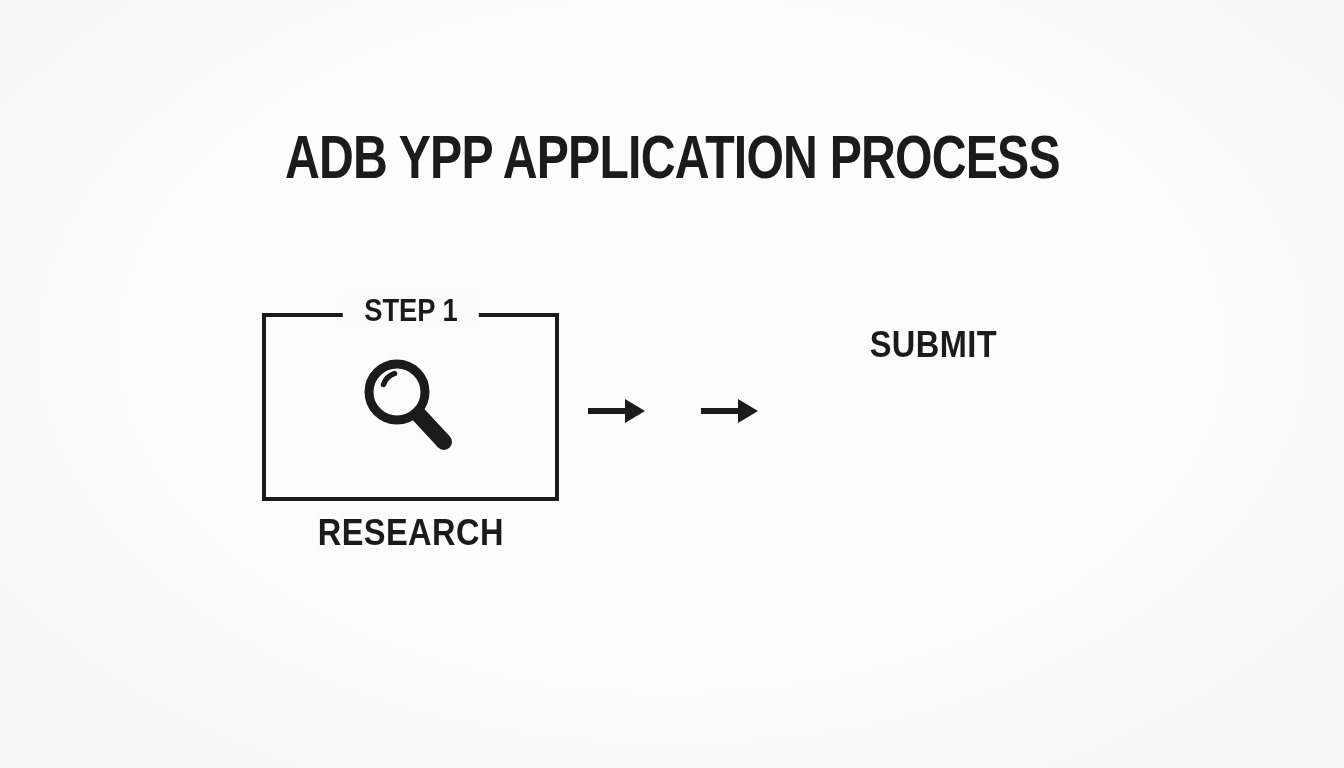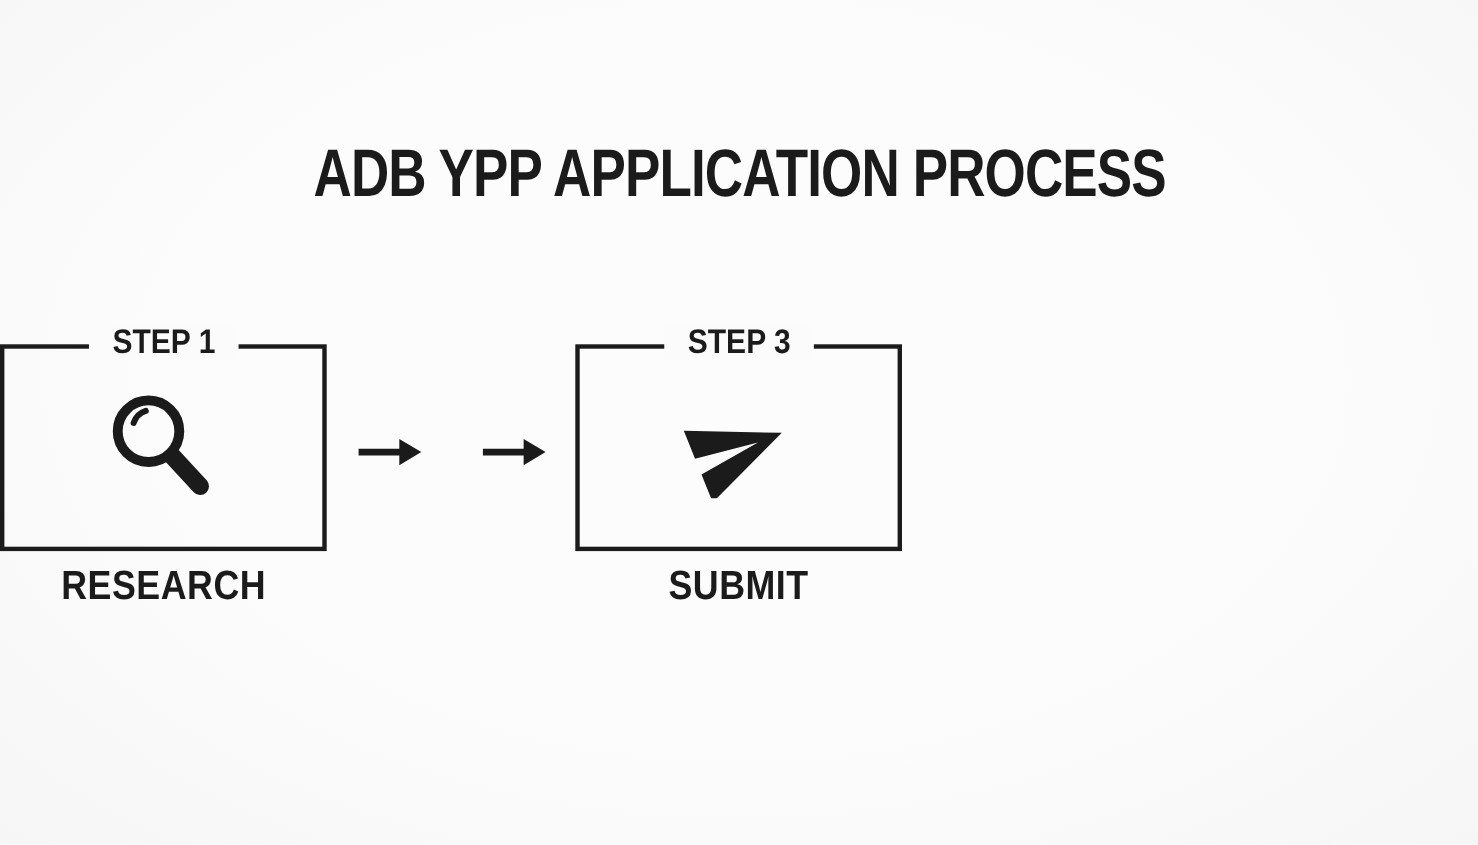--- a/index.html
+++ b/index.html
@@ -33,21 +33,21 @@
     transform-origin: 50% 50%;
     white-space: nowrap;
   }
 
   .steps {
     position: absolute;
     top: 313px;
     left: 0;
     right: 0;
     display: flex;
-    justify-content: flex-start;
+    justify-content: center;
     align-items: flex-start;
   }
 
   .step { width: 297px; }
 
   .step-box {
     box-sizing: border-box;
     height: 188px;
     border: 4px solid var(--ink, #1b1b1b);
     position: relative;
@@ -125,25 +125,17 @@
 
 
     <div class="arrow-cell">
       <svg class="icon" width="62" height="30" viewBox="0 0 62 30" aria-hidden="true">
         <line x1="3" y1="15" x2="44" y2="15" stroke="currentColor" stroke-width="6"></line>
         <polygon points="40,3 60,15 40,27" fill="currentColor"></polygon>
       </svg>
     </div>
 
     <div class="step">
-      <div class="step-box">
-        <span class="step-tag"><span class="squeeze-sm">STEP 3</span></span>
-        <svg class="icon" width="104" height="92" viewBox="0 0 104 92" aria-hidden="true">
-          <g transform="rotate(-22 52 46) translate(3.25,1.2) scale(3.9)">
-            <path d="M2.01 21 L23 12 L2.01 3 L2 10 l15 2 l-15 2 Z" fill="currentColor"></path>
-          </g>
-        </svg>
-      </div>
       <div class="step-name"><span class="squeeze-sm">SUBMIT</span></div>
     </div>
 
   </div>
 </div>
 
 </body></html>

